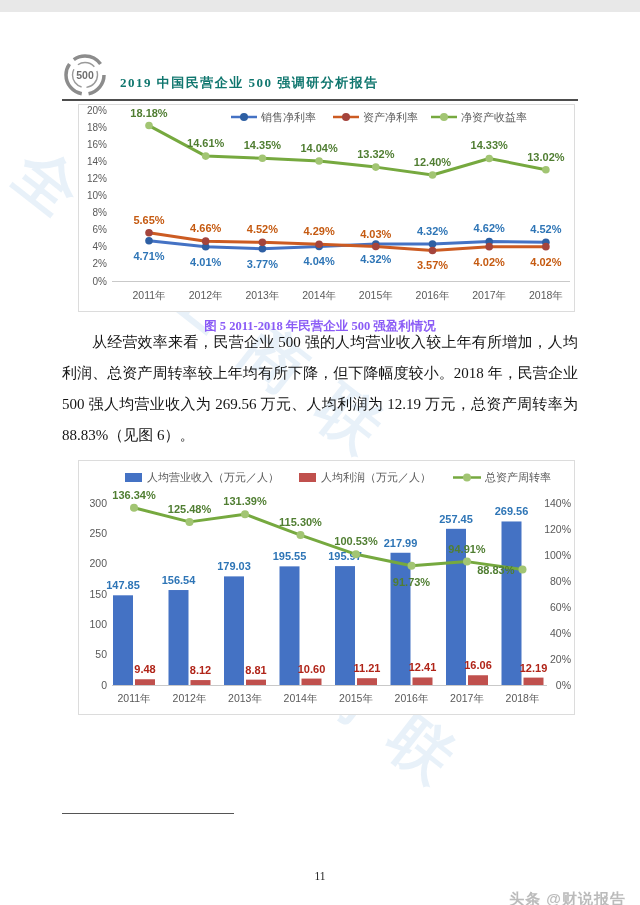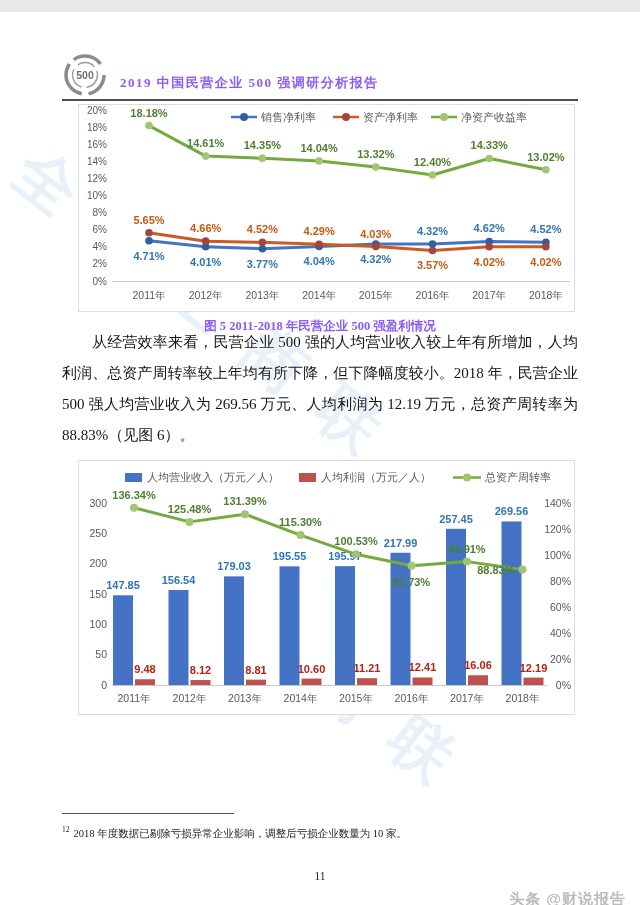--- a/index.html
+++ b/index.html
@@ -6,21 +6,21 @@
   html,body { background:#e8e8e8; }
   .page {
     position:relative; width:640px; height:905px; margin:12px auto;
     background:#ffffff; overflow:hidden;
     font-family:"Liberation Serif", serif; color:#1a1a1a;
   }
   
   .logo { position:absolute; left:62px; top:40px; width:46px; height:46px; }
   .header-title {
     position:absolute; left:120px; top:62px;
-    font-size:13px; font-weight:bold; letter-spacing:1.5px; color:#8b5cf6;
+    font-size:13px; font-weight:bold; letter-spacing:1.5px; color:#0f766e;
   }
   .header-rule { position:absolute; left:62px; top:87px; width:516px; height:2px; background:#4d4d4d; }
   
   .chart-box {
     position:absolute; left:78px; width:497px; background:#fff;
     border:1px solid #dcdcdc;
   }
   #chart5-box { top:92px;  height:208px; }
   #chart6-box { top:448px; height:255px; }
   .chart-box svg { display:block; font-family:"Liberation Sans", sans-serif; }
@@ -249,18 +249,17 @@
         <text x="332.5" y="124.75099999999999" text-anchor="middle" font-size="11" font-weight="bold" fill="#507E32">91.73%</text>
         <circle cx="388" cy="100.617" r="4" fill="#A2C573"></circle>
         <text x="388" y="91.617" text-anchor="middle" font-size="11" font-weight="bold" fill="#507E32">94.91%</text>
         <circle cx="443.5" cy="108.521" r="4" fill="#A2C573"></circle>
         <text x="435.5" y="112.521" text-anchor="end" font-size="11" font-weight="bold" fill="#507E32">88.83%</text>
       </svg>
     </div>
 
 
   <div class="footnote-rule"></div>
-  <div class="footnote"><sup>12</sup><span>2018 年度数据已剔除亏损异常企业影响，调整后亏损企业数量为 10 家。</span></div>
 
   <div class="page-number">11</div>
 
   <div class="wm-badge">头条 @财说报告</div>
 </div>
 
 </body></html>

